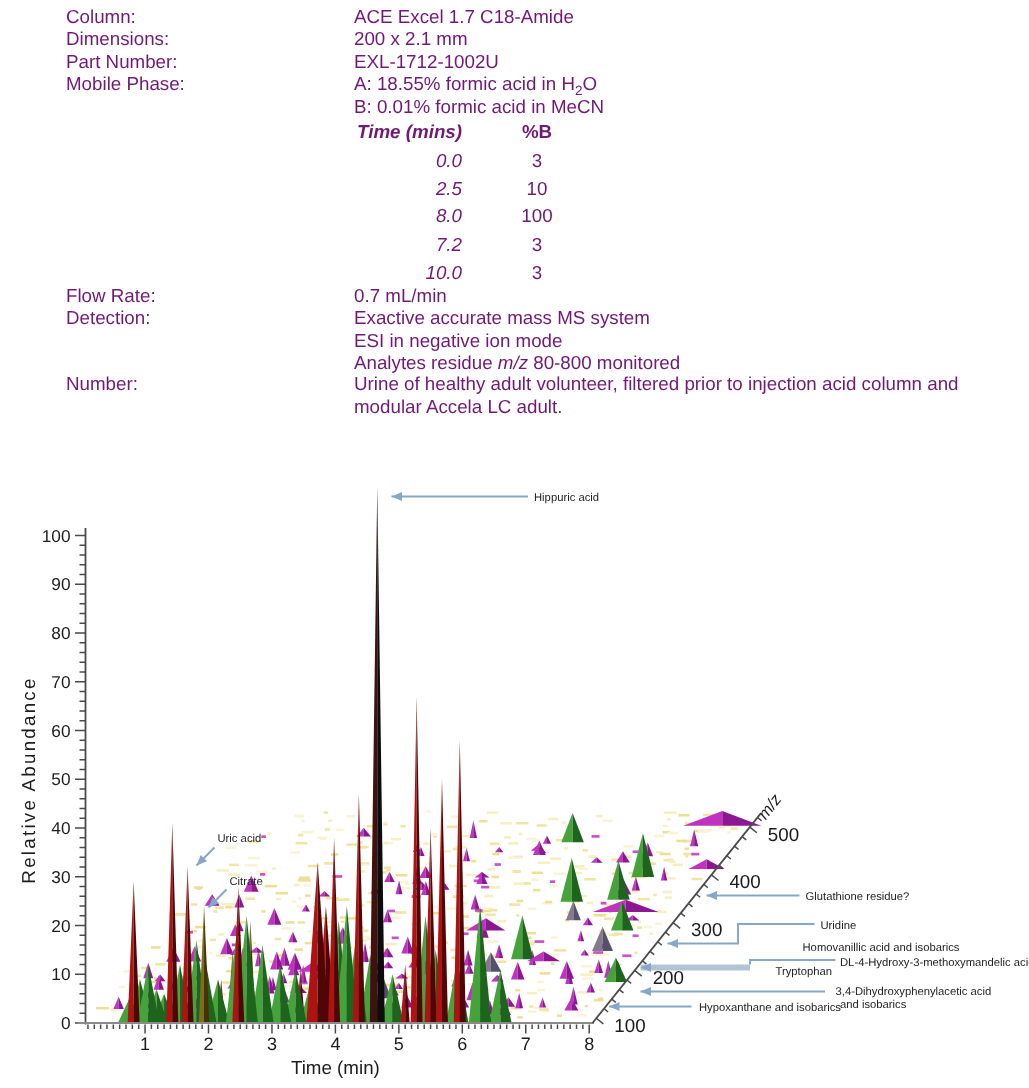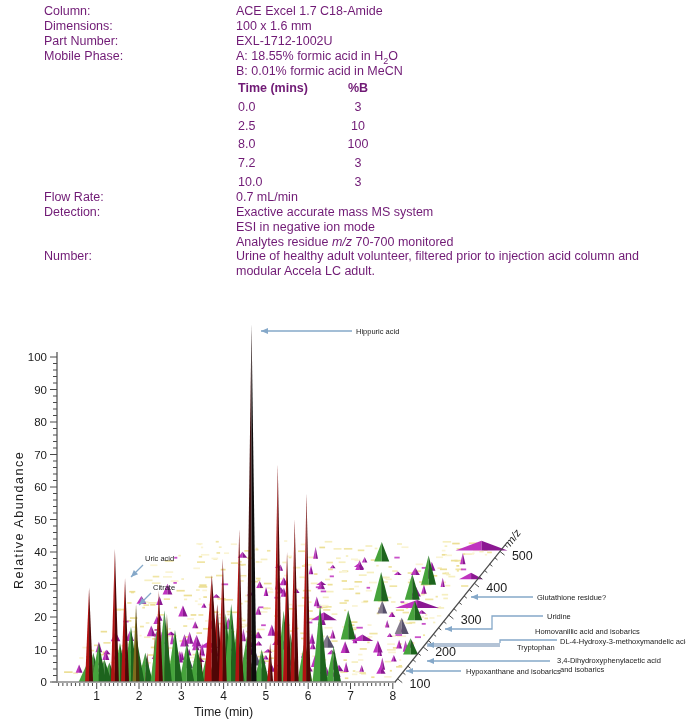--- a/index.html
+++ b/index.html
@@ -4,38 +4,38 @@
 <style>
   html,body{margin:0;padding:0;background:#fff;}
   .page{position:relative;width:686px;height:725px;background:#fff;overflow:hidden;
         font-family:"Liberation Sans",sans-serif;color:#701a75;}
   .line{position:absolute;font-size:12.5px;white-space:nowrap;}
   .lab{position:absolute;left:44px;}
   .val{position:absolute;left:236px;}
   .bold{font-weight:bold;}
   sub.f{font-size:9px;}
   .it{font-style:italic;}
-  .gradtime{position:absolute;left:238px;width:70px;text-align:left;}
+  .gradtime{position:absolute;left:238px;width:70px;text-align:right;font-style:italic;}
   .gradb{position:absolute;left:337px;width:42px;text-align:center;}
   svg{position:absolute;left:0;top:0;}
   text{font-family:"Liberation Sans",sans-serif;}
 </style>
 </head>
 <body>
 
 <div class="page">
 
   <div>
     <div class="line" style="top:4px">
       <span class="lab">Column:</span>
       <span class="val">ACE Excel 1.7 C18-Amide</span>
     </div>
     <div class="line" style="top:19px">
       <span class="lab">Dimensions:</span>
-      <span class="val">100 x 1.6 mm</span>
+      <span class="val">200 x 2.1 mm</span>
     </div>
     <div class="line" style="top:34px">
       <span class="lab">Part Number:</span>
       <span class="val">EXL-1712-1002U</span>
     </div>
     <div class="line" style="top:49px">
       <span class="lab">Mobile Phase:</span>
       <span class="val"><span>A: 18.55% formic acid in H</span><sub class="f">2</sub><span>O</span></span>
     </div>
     <div class="line" style="top:64px">
@@ -74,21 +74,21 @@
       <span class="val">0.7 mL/min</span>
     </div>
     <div class="line" style="top:205px">
       <span class="lab">Detection:</span>
       <span class="val">Exactive accurate mass MS system</span>
     </div>
     <div class="line" style="top:220px">
       <span class="val">ESI in negative ion mode</span>
     </div>
     <div class="line" style="top:235px">
-      <span class="val"><span>Analytes residue </span><span class="it">m/z</span><span> 70-700 monitored</span></span>
+      <span class="val"><span>Analytes residue </span><span class="it">m/z</span><span> 80-800 monitored</span></span>
     </div>
     <div class="line" style="top:249px">
       <span class="lab">Number:</span>
       <span class="val">Urine of healthy adult volunteer, filtered prior to injection acid column and</span>
     </div>
     <div class="line" style="top:264px">
       <span class="val">modular Accela LC adult.</span>
     </div>
   </div>
 

